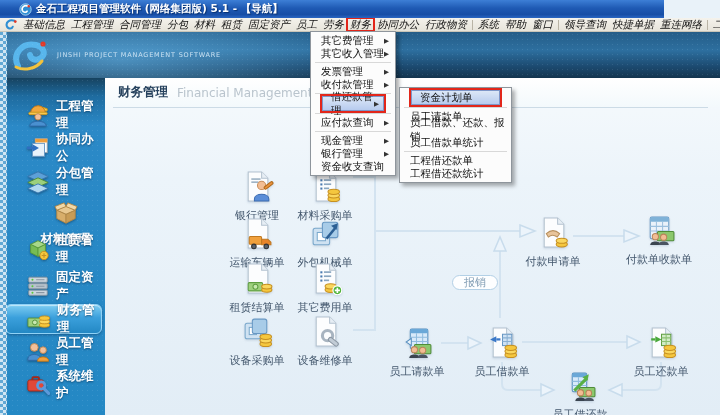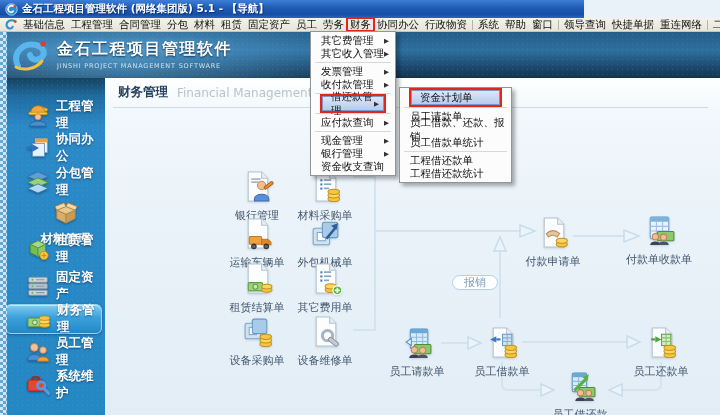--- a/index.html
+++ b/index.html
@@ -1,32 +1,32 @@
 <!DOCTYPE html>
 <html><head>
 <meta charset="utf-8">
 <style>
   * { margin:0; padding:0; box-sizing:border-box; }
   html,body { width:720px; height:415px; overflow:hidden; }
   body { position:relative; font-family:"DejaVu Sans","Liberation Sans",sans-serif; background:#e9f2f9; }
 
   
-  .titlebar { position:absolute; left:0; top:0; width:584px; height:18px; z-index:10;
+  .titlebar { position:absolute; left:0; top:0; width:664px; height:18px; z-index:10;
     background:linear-gradient(180deg,#3d7fd6 0,#1f5ab4 45%,#174ea6 80%,#2a66c2 100%);
-    display:flex; align-items:center; gap:4px; padding-left:5px;
+    display:flex; align-items:center; gap:4px; padding-left:19px;
     color:#fff; font-size:10.5px; font-weight:bold; text-shadow:1px 1px 1px #073070; }
   .titlebar svg { width:13px; height:13px; }
 
   
   .menubar { position:absolute; left:0; top:18px; width:720px; height:14px; z-index:10;
     background:linear-gradient(#f4f2ec,#e7e4da); border-bottom:1px solid #c9c5b8;
     display:flex; align-items:center; white-space:nowrap; overflow:hidden;
     font-size:10.5px; color:#111; padding-left:2px; }
   .menubar .appicon { width:14px; height:12px; flex:0 0 auto; margin:0 2px; }
-  .mb-item { padding:0 3px; height:13px; line-height:13px; cursor:default; }
+  .mb-item { padding:0 3px; height:13px; line-height:13px; cursor:default;font-style:italic; }
   .mb-item.redbox { outline:2px solid #e2261a; outline-offset:-1px; }
   .mb-sep { width:1px; height:10px; background:#b9b4a6; margin:0 2px; }
 
   
   .banner { position:absolute; left:0; top:32px; width:720px; height:46px; z-index:4;
     background:
       radial-gradient(ellipse 340px 90px at 120px 28px, rgba(110,190,240,.55), rgba(110,190,240,0) 70%),
       linear-gradient(180deg,#255d88 0,#2d6f9f 40%,#1c4a70 75%,#13344e 100%); }
   .banner::after, .sidebar::after { content:""; position:absolute; inset:0;
     background:radial-gradient(rgba(200,230,250,.35) 0.8px, transparent 1px);
@@ -127,21 +127,20 @@
 </div>
 
 <div class="banner">
   <div class="logo">
     <svg viewBox="0 0 40 36">
       <path d="M8 30C2 18 12 6 26 9c8 2 10 9 5 13-4 3-10 2-11-3" fill="none" stroke="#58b6ec" stroke-width="6" stroke-linecap="round"></path>
       <path d="M6 31c8 4 20 2 26-6" fill="none" stroke="#f2c23c" stroke-width="3" stroke-linecap="round"></path>
       <circle cx="33" cy="8" r="2.6" fill="#e23a2a"></circle>
     </svg>
     <div>
-      <div class="brand-cn">金石工程项目管理软件</div>
       <div class="brand-en">JINSHI PROJECT MANAGEMENT SOFTWARE</div>
     </div>
   </div>
 </div>
 
 <div class="sidebar">
   <div id="sidebar-items">
       <div class="side-item" style="top: 22px;">
         <span style="display: flex;">
           <svg viewBox="0 0 26 26">

